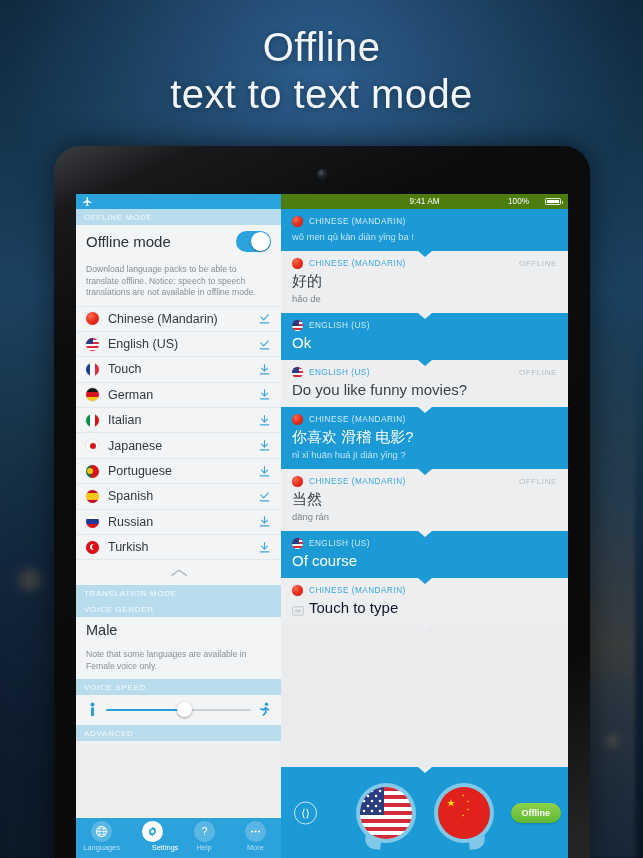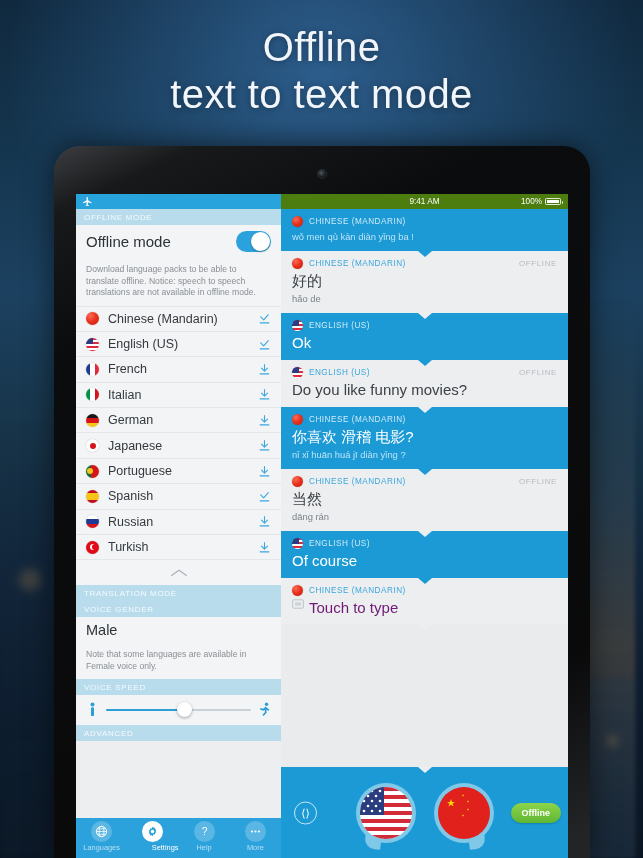--- a/index.html
+++ b/index.html
@@ -180,21 +180,21 @@
   .tabico { width:13px; height:13px; }
 
   
   .right { flex:1; height:100%; position:relative; background:#e9ebed; display:flex; flex-direction:column; }
   .chat-status {
     height:15px; background:#4d7c0f; color:#fff;
     display:flex; align-items:center; justify-content:space-between;
     padding:0 7px; font-size:8.2px; position:relative;
   }
   .chat-status .clock { position:absolute; left:50%; transform:translateX(-50%); font-size:8.2px; }
-  .batt { display:flex; align-items:center; gap:3px; margin-left:auto; }
+  .batt { display:flex; align-items:center; gap:16px; margin-left:auto; }
   .batt-body { width:16px; height:7px; border:1px solid rgba(255,255,255,.85); border-radius:1.5px; position:relative; }
   .batt-body:before { content:""; position:absolute; inset:1px; background:#fff; border-radius:.5px; }
   .batt-body:after { content:""; position:absolute; right:-3px; top:2px; width:1.5px; height:3px; background:rgba(255,255,255,.85); border-radius:0 1px 1px 0; }
 
   .bubbles { flex:1; display:flex; flex-direction:column; overflow:hidden; }
   .bub { position:relative; padding:7px 11px 8px 11px; }
   .bub.blue { background:#1b9ad6; }
   .bub.grey { background:#eceef0; }
   .bub .notch {
     position:absolute; left:50%; transform:translateX(-50%);
@@ -209,21 +209,21 @@
   .bub.blue .bhl { color:#cfeaf8; }
   .bub.grey .bhl { color:#3aa6dd; }
   .bub .offl { margin-left:auto; font-size:8px; letter-spacing:.6px; color:#9fd4ee; }
   .bub.grey .offl { color:#b6bcc1; }
   .main-txt { font-size:15px; line-height:18px; }
   .bub.blue .main-txt { color:#fff; }
   .bub.grey .main-txt { color:#3c4146; }
   .pinyin { font-size:9.4px; line-height:13px; margin-top:2px; }
   .bub.blue .pinyin { color:#bde3f6; }
   .bub.grey .pinyin { color:#7c8288; }
-  .placeholder { display:flex; align-items:flex-start; gap:5px; color:#701a75; font-size:15px; }
+  .placeholder { display:flex; align-items:flex-end; gap:5px; color:#0f172a; font-size:15px; }
   .kb-ico { width:12px; height:10px; flex:none; }
 
   .flagbar {
     position:relative; height:91px; background:#1b9ad6;
     display:flex; align-items:center; justify-content:center; gap:18px;
   }
   .flagbar .notch-top {
     position:absolute; left:50%; transform:translateX(-50%); top:0;
     width:0; height:0; border-left:7px solid transparent; border-right:7px solid transparent;
     border-top:6px solid #eceef0;
@@ -305,39 +305,39 @@
   <div class="lang-row">
     <span class="flag f-us"></span>
     <span class="lang-name">English (US)</span>
     <svg class="dl-icon" viewBox="0 0 24 24">
        <path d="M5 9 L10.5 14.5 L19 5" fill="none" stroke="#3aa6dd" stroke-width="2" stroke-linecap="round" stroke-linejoin="round"></path>
        <path d="M4 20 H20" stroke="#3aa6dd" stroke-width="2" stroke-linecap="round"></path>
             </svg>
   </div>
   <div class="lang-row">
     <span class="flag f-fr"></span>
-    <span class="lang-name">French</span>
+    <span class="lang-name">Touch</span>
     <svg class="dl-icon" viewBox="0 0 24 24">
        <path d="M12 3 V14" stroke="#3aa6dd" stroke-width="2" stroke-linecap="round"></path>
        <path d="M6.5 9.5 L12 15 L17.5 9.5" fill="none" stroke="#3aa6dd" stroke-width="2" stroke-linecap="round" stroke-linejoin="round"></path>
        <path d="M4 20 H20" stroke="#3aa6dd" stroke-width="2" stroke-linecap="round"></path>
             </svg>
   </div>
   <div class="lang-row">
+    <span class="flag f-de"></span>
+    <span class="lang-name">German</span>
+    <svg class="dl-icon" viewBox="0 0 24 24">
+       <path d="M12 3 V14" stroke="#3aa6dd" stroke-width="2" stroke-linecap="round"></path>
+       <path d="M6.5 9.5 L12 15 L17.5 9.5" fill="none" stroke="#3aa6dd" stroke-width="2" stroke-linecap="round" stroke-linejoin="round"></path>
+       <path d="M4 20 H20" stroke="#3aa6dd" stroke-width="2" stroke-linecap="round"></path>
+            </svg>
+  </div>
+  <div class="lang-row">
     <span class="flag f-it"></span>
     <span class="lang-name">Italian</span>
-    <svg class="dl-icon" viewBox="0 0 24 24">
-       <path d="M12 3 V14" stroke="#3aa6dd" stroke-width="2" stroke-linecap="round"></path>
-       <path d="M6.5 9.5 L12 15 L17.5 9.5" fill="none" stroke="#3aa6dd" stroke-width="2" stroke-linecap="round" stroke-linejoin="round"></path>
-       <path d="M4 20 H20" stroke="#3aa6dd" stroke-width="2" stroke-linecap="round"></path>
-            </svg>
-  </div>
-  <div class="lang-row">
-    <span class="flag f-de"></span>
-    <span class="lang-name">German</span>
     <svg class="dl-icon" viewBox="0 0 24 24">
        <path d="M12 3 V14" stroke="#3aa6dd" stroke-width="2" stroke-linecap="round"></path>
        <path d="M6.5 9.5 L12 15 L17.5 9.5" fill="none" stroke="#3aa6dd" stroke-width="2" stroke-linecap="round" stroke-linejoin="round"></path>
        <path d="M4 20 H20" stroke="#3aa6dd" stroke-width="2" stroke-linecap="round"></path>
             </svg>
   </div>
   <div class="lang-row">
     <span class="flag f-jp"></span>
     <span class="lang-name">Japanese</span>
     <svg class="dl-icon" viewBox="0 0 24 24">

